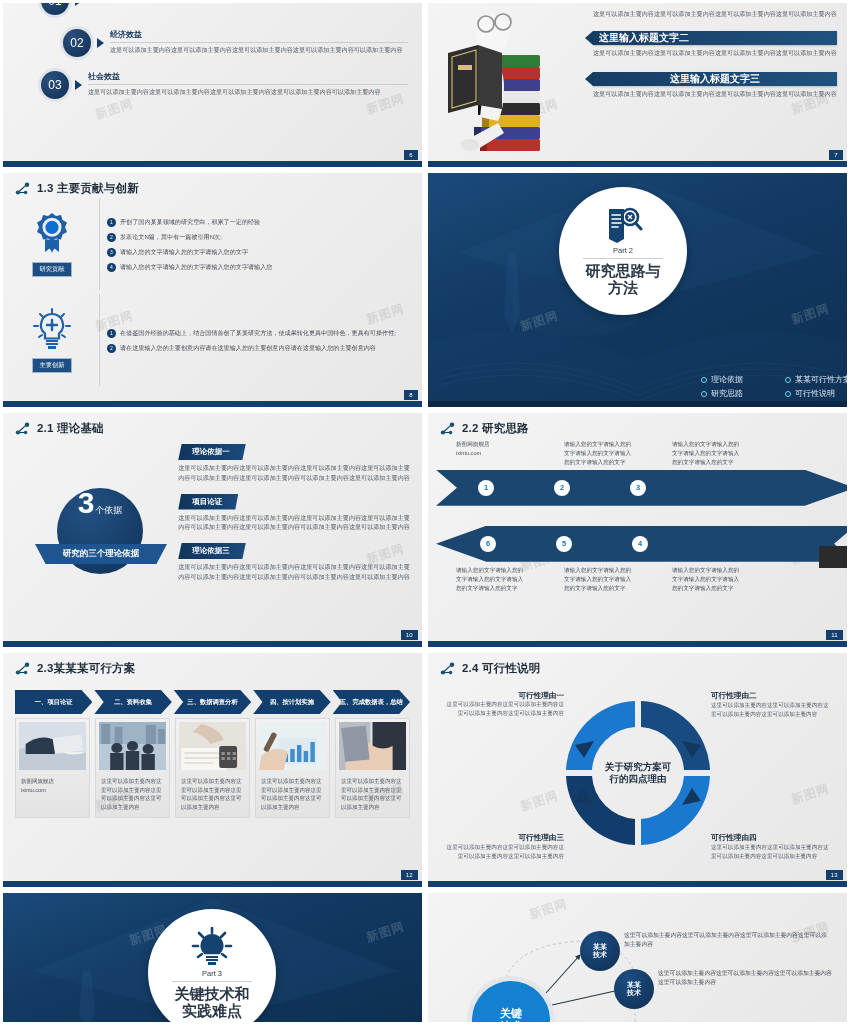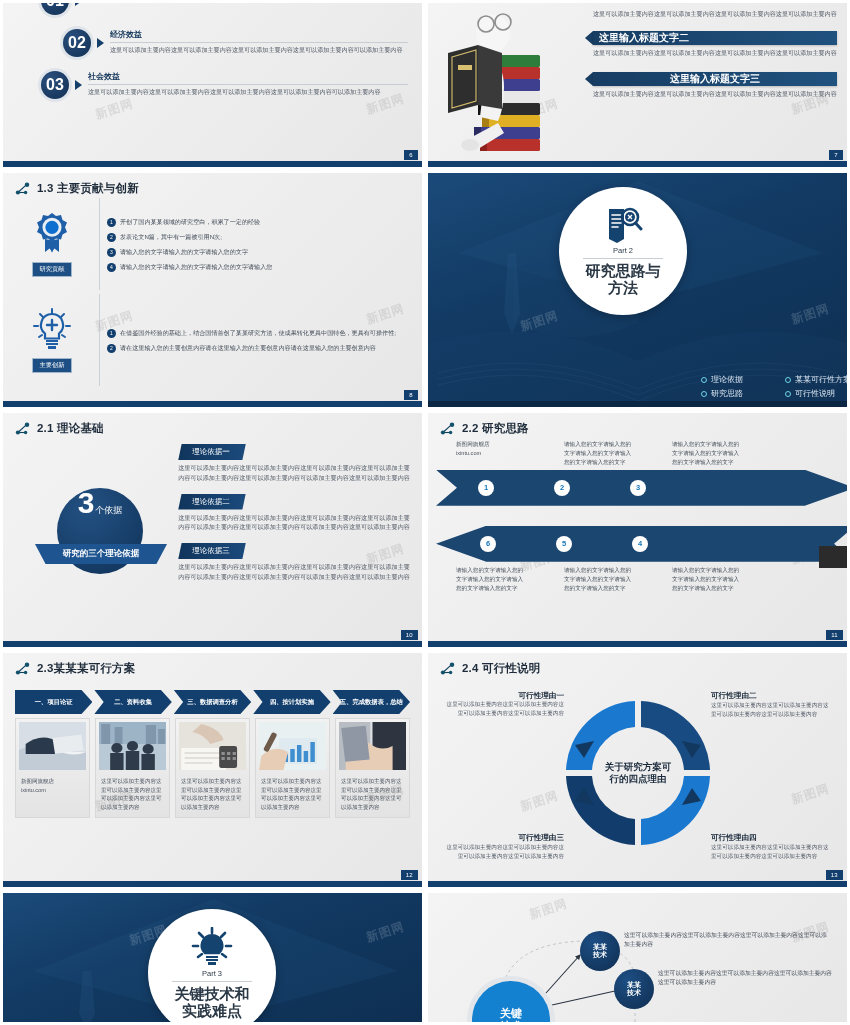--- a/index.html
+++ b/index.html
@@ -39,21 +39,21 @@
        transform:rotate(-18deg); pointer-events:none; letter-spacing:1px; }
   .wm.l{ left:22%; top:60%; }
   .wm.r{ right:4%; top:57%; }
   .wm.dk{ color:rgba(255,255,255,.16); }
 
   
   .s6row{ display:flex; align-items:flex-start; gap:6px; }
   .numcircle{
     width:28px;height:28px;border-radius:50%;
     background:radial-gradient(circle at 32% 28%,#2a4f7d,#102f53);
-    color:#fff;font-size:16px;font-weight:bold;display:flex;align-items:center;justify-content:center;
+    color:#fff;font-size:12px;font-weight:normal;display:flex;align-items:center;justify-content:center;
     box-shadow:0 0 0 3px #dfe4ea, 0 1px 2px rgba(0,0,0,.25); flex:none;
   }
   .tri{ width:0;height:0;border-left:7px solid #143f6b;border-top:5px solid transparent;border-bottom:5px solid transparent; margin-top:9px; flex:none;}
   .s6txtwrap{ flex:1; }
   .s6h{ font-size:8px; font-weight:bold; color:#15385c; border-bottom:1px solid #c8cdd3; padding-bottom:2px; }
   .s6b{ font-size:6.1px; color:#4a5360; line-height:1.55; margin-top:2px; }
 
   
   .s7{ display:flex; height:100%; }
   .s7left{ width:37%; position:relative; }
@@ -96,21 +96,21 @@
   .s10left{ width:42%; position:relative; }
   .badge3{ position:absolute; left:48px; top:52px; width:86px; height:86px; border-radius:50%;
      background:radial-gradient(circle at 35% 25%,#235183,#0f3258); display:flex; align-items:baseline; justify-content:center;}
   .badge3 .big{ font-size:30px; color:#fff; font-weight:bold; line-height:1;}
   .badge3 .sm{ font-size:9px; color:#fff; margin-left:1px;}
   .ribbon3{ position:absolute; left:26px; top:108px; width:132px; background:#1e5490;
      color:#fff; font-size:8.5px; font-weight:bold; text-align:center; padding:4px 0;
      clip-path:polygon(0 0,100% 0,92% 100%,8% 100%); }
   .s10right{ flex:1; padding-top:4px; }
   .tagbar{ display:inline-block; background:linear-gradient(90deg,#10355c,#1b4a7c); color:#fff;
-     font-size:7.5px; font-weight:normal; padding:3px 16px 3px 14px;
+     font-size:7.5px; font-weight:bold; padding:3px 16px 3px 14px;
      clip-path:polygon(5% 0,100% 0,95% 100%,0 100%); margin-bottom:3px;}
   .s10p{ font-size:6.1px; color:#4a5360; line-height:1.6; margin-bottom:7px;}
 
   
   .arrowR{ position:relative; height:36px; background:#1b466f; margin:0 0 0 0;
      clip-path:polygon(0 0, 88% 0, 100% 50%, 88% 100%, 0 100%, 5% 50%); }
   .arrowL{ position:relative; height:36px; background:#1b466f;
      clip-path:polygon(12% 0, 100% 0, 95% 50%, 100% 100%, 12% 100%, 0 50%); }
   .cnum{ width:16px;height:16px;border-radius:50%;background:#fff;color:#1477b8;
      font-size:7.5px;font-weight:bold;display:flex;align-items:center;justify-content:center;}
@@ -427,21 +427,21 @@
         <div class="s10left">
           <div class="badge3">
             <span class="big">3</span>
             <span class="sm">个依据</span>
           </div>
           <div class="ribbon3">研究的三个理论依据</div>
         </div>
         <div class="s10right">
           <div class="tagbar">理论依据一</div>
           <div class="s10p">这里可以添加主要内容这里可以添加主要内容这里可以添加主要内容这里可以添加主要内容可以添加主要内容这里可以添加主要内容可以添加主要内容这里可以添加主要内容</div>
-          <div class="tagbar">理论依据二</div>
+          <div class="tagbar">项目论证</div>
           <div class="s10p">这里可以添加主要内容这里可以添加主要内容这里可以添加主要内容这里可以添加主要内容可以添加主要内容这里可以添加主要内容可以添加主要内容这里可以添加主要内容</div>
           <div class="tagbar">理论依据三</div>
           <div class="s10p">这里可以添加主要内容这里可以添加主要内容这里可以添加主要内容这里可以添加主要内容可以添加主要内容这里可以添加主要内容可以添加主要内容这里可以添加主要内容</div>
         </div>
       </div>
 
       <div class="botbar"></div>
       <div class="pagenum">10</div>
     </div>
   </div>

